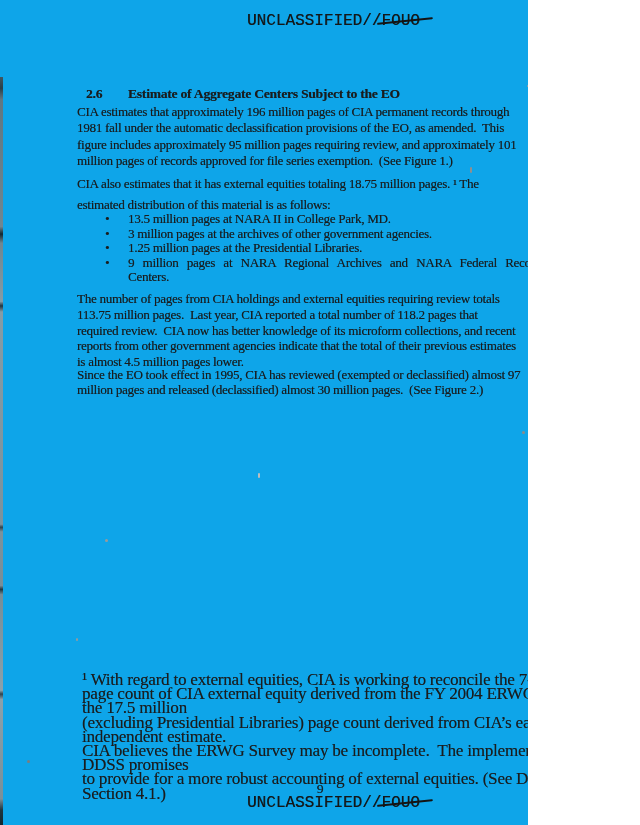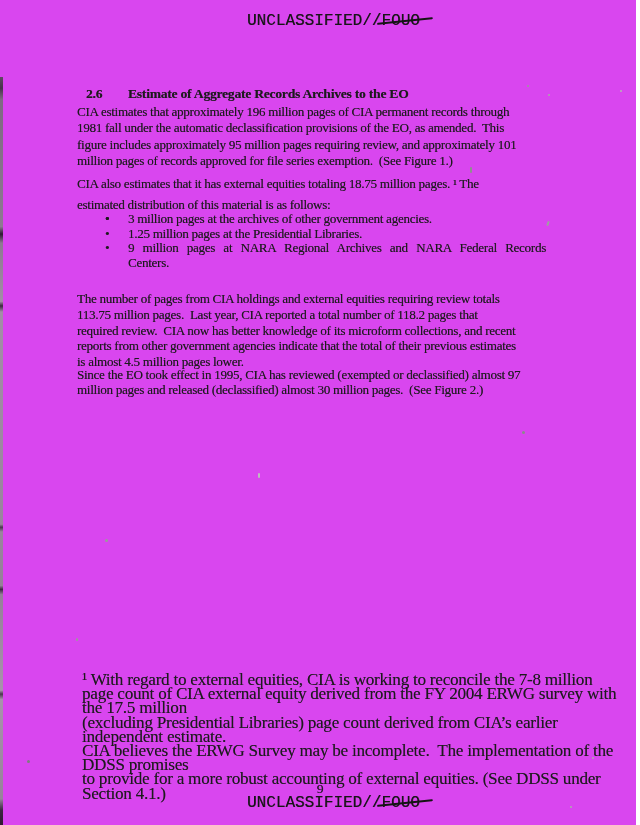--- a/index.html
+++ b/index.html
@@ -1,20 +1,20 @@
 <!DOCTYPE html>
 <html><head>
 <meta charset="utf-8">
 <style>
   html, body { margin: 0; padding: 0; background: #ffffff; }
   .page {
     position: relative;
-    width: 636px;
+    width: 528px;
     height: 825px;
-    background: #d946ef;
+    background: #0ea5e9;
     overflow: hidden;
     font-family: "Liberation Serif", "DejaVu Serif", serif;
     color: #1c1c1c;
   }
   .mono {
     font-family: "Liberation Mono", "DejaVu Sans Mono", monospace;
     font-size: 16px;
     color: #161616;
     text-shadow: 0.4px 0 0 rgba(0,0,0,0.55);
     white-space: nowrap;
@@ -113,34 +113,35 @@
   .speck { position: absolute; border-radius: 50%; }
 </style>
 </head>
 <body>
 
 <div class="page">
 
   <div class="classification header mono"><span>UNCLASSIFIED//</span><span class="struck">FOUO</span></div>
 
   <div class="heading">
-    <span class="sec-num">2.6</span><span>Estimate of Aggregate Records Archives to the EO</span>
+    <span class="sec-num">2.6</span><span>Estimate of Aggregate Centers Subject to the EO</span>
   </div>
 
   <div class="para p1">CIA estimates that approximately 196 million pages of CIA permanent records through
 1981 fall under the automatic declassification provisions of the EO, as amended.  This
 figure includes approximately 95 million pages requiring review, and approximately 101
 million pages of records approved for file series exemption.  (See Figure 1.)</div>
 
   <div class="para p2">CIA also estimates that it has external equities totaling 18.75 million pages. ¹ The
 estimated distribution of this material is as follows:</div>
 
   <div class="bullets">
     <div class="bullet-row">
       <span class="bullet-marker">•</span>
+      <span>13.5 million pages at NARA II in College Park, MD.</span>
     </div>
     <div class="bullet-row">
       <span class="bullet-marker">•</span>
       <span>3 million pages at the archives of other government agencies.</span>
     </div>
     <div class="bullet-row">
       <span class="bullet-marker">•</span>
       <span>1.25 million pages at the Presidential Libraries.</span>
     </div>
     <div class="bullet-row">

